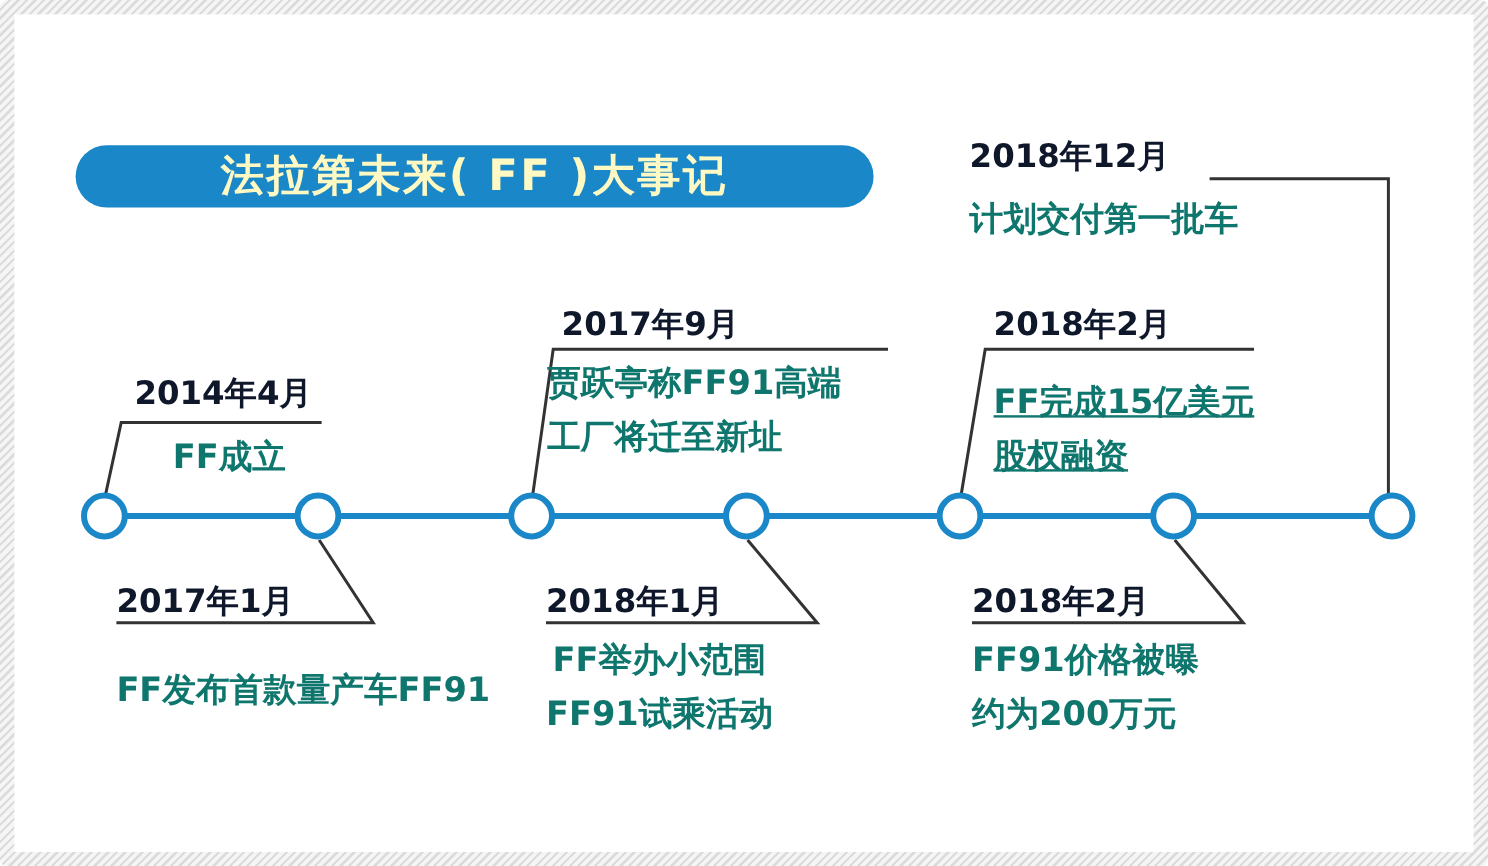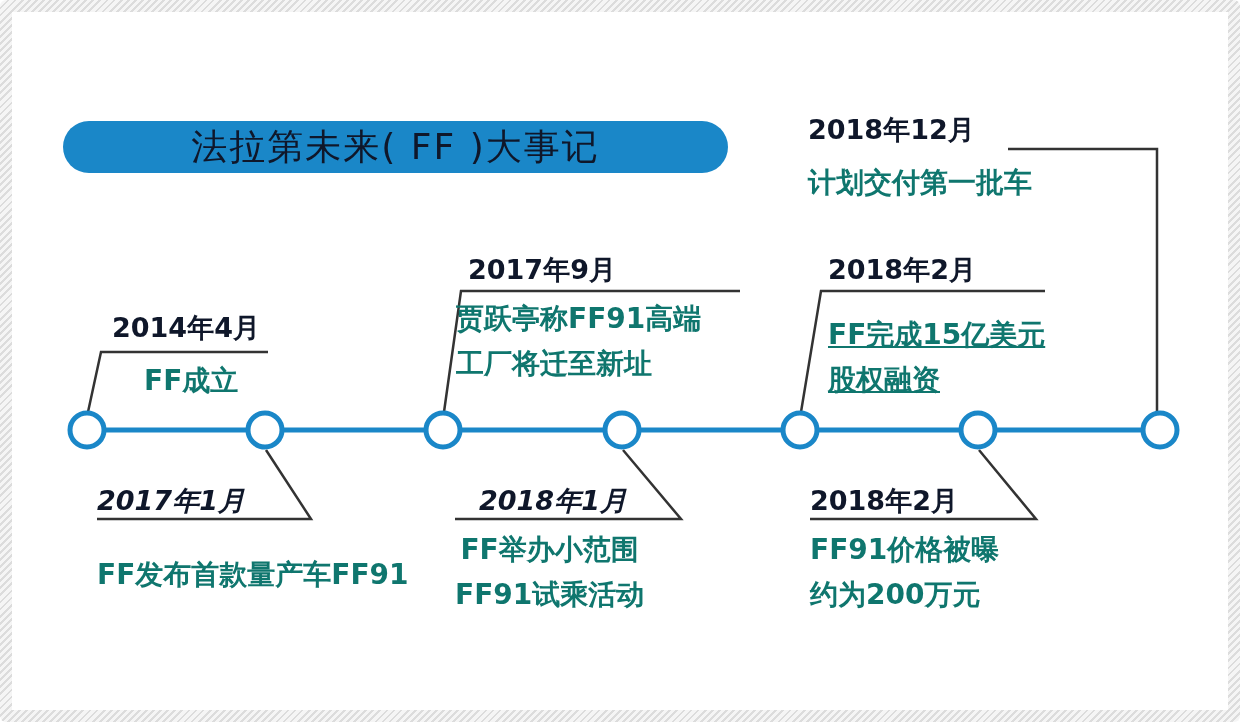--- a/index.html
+++ b/index.html
@@ -34,23 +34,23 @@
     top: 109px;   
     width: 665px;
     height: 52px;
     background: #1a87c8;
     border-radius: 26px;
     display: flex;
     align-items: center;
     justify-content: center;
   }
   .title-pill span {
-    color: #0f172a;
+    color: #fef9c3;
     font-size: 36px;
-    font-weight: normal;
+    font-weight: bold;
     letter-spacing: 2px;
     line-height: 1;
   }
   svg.overlay {
     position: absolute;
     left: 0;
     top: 0;
     width: 1216px;
     height: 698px;
   }
@@ -99,32 +99,32 @@
       <circle cx="800" cy="430" r="17" fill="#ffffff" stroke="#1a87c8" stroke-width="5"></circle>
       <circle cx="978" cy="430" r="17" fill="#ffffff" stroke="#1a87c8" stroke-width="5"></circle>
       <circle cx="1160" cy="430" r="17" fill="#ffffff" stroke="#1a87c8" stroke-width="5"></circle>
     </svg>
 
     <div class="txt date" style="left:100px; top:298px;">2014年4月</div>
     <div class="txt desc" style="left:100px; top:346px;margin-left:32px;">
       <div>FF成立</div>
     </div>
 
-    <div class="txt date" style="left:85px; top:471px;font-style:italic;">2017年1月</div>
+    <div class="txt date" style="left:85px; top:471px;">2017年1月</div>
     <div class="txt desc" style="left:85px; top:540px;text-align:center;">
       <div>FF发布首款量产车FF91</div>
     </div>
 
     <div class="txt date" style="left:456px; top:240px;">2017年9月</div>
     <div class="txt desc" style="left:432px; top:284px;margin-left:12px;">
       <div>贾跃亭称FF91高端</div>
       <div>工厂将迁至新址</div>
     </div>
 
-    <div class="txt date" style="left:467px; top:471px;font-style:italic;">2018年1月</div>
+    <div class="txt date" style="left:443px; top:471px;">2018年1月</div>
     <div class="txt desc" style="left:443px; top:515px;text-align:center;">
       <div>FF举办小范围</div>
       <div>FF91试乘活动</div>
     </div>
 
     <div class="txt date" style="left:816px; top:240px;">2018年2月</div>
     <div class="txt desc" style="left:816px; top:300px;text-decoration:underline;">
       <div>FF完成15亿美元</div>
       <div>股权融资</div>
     </div>

